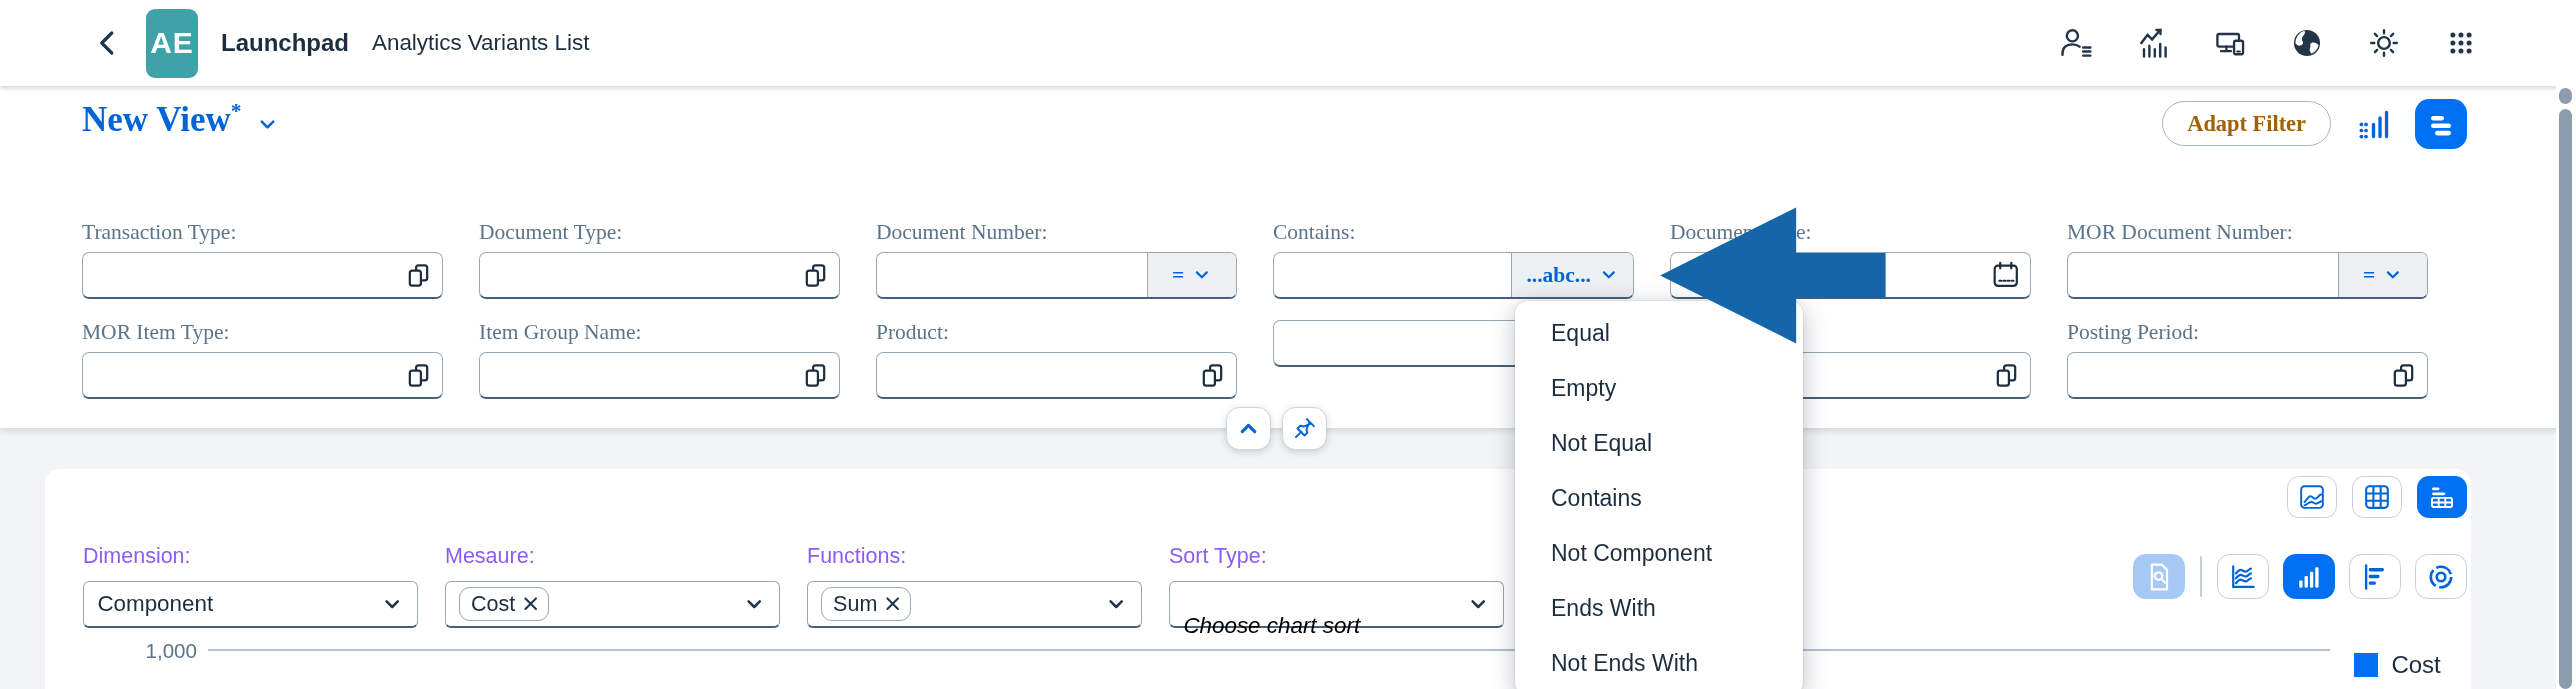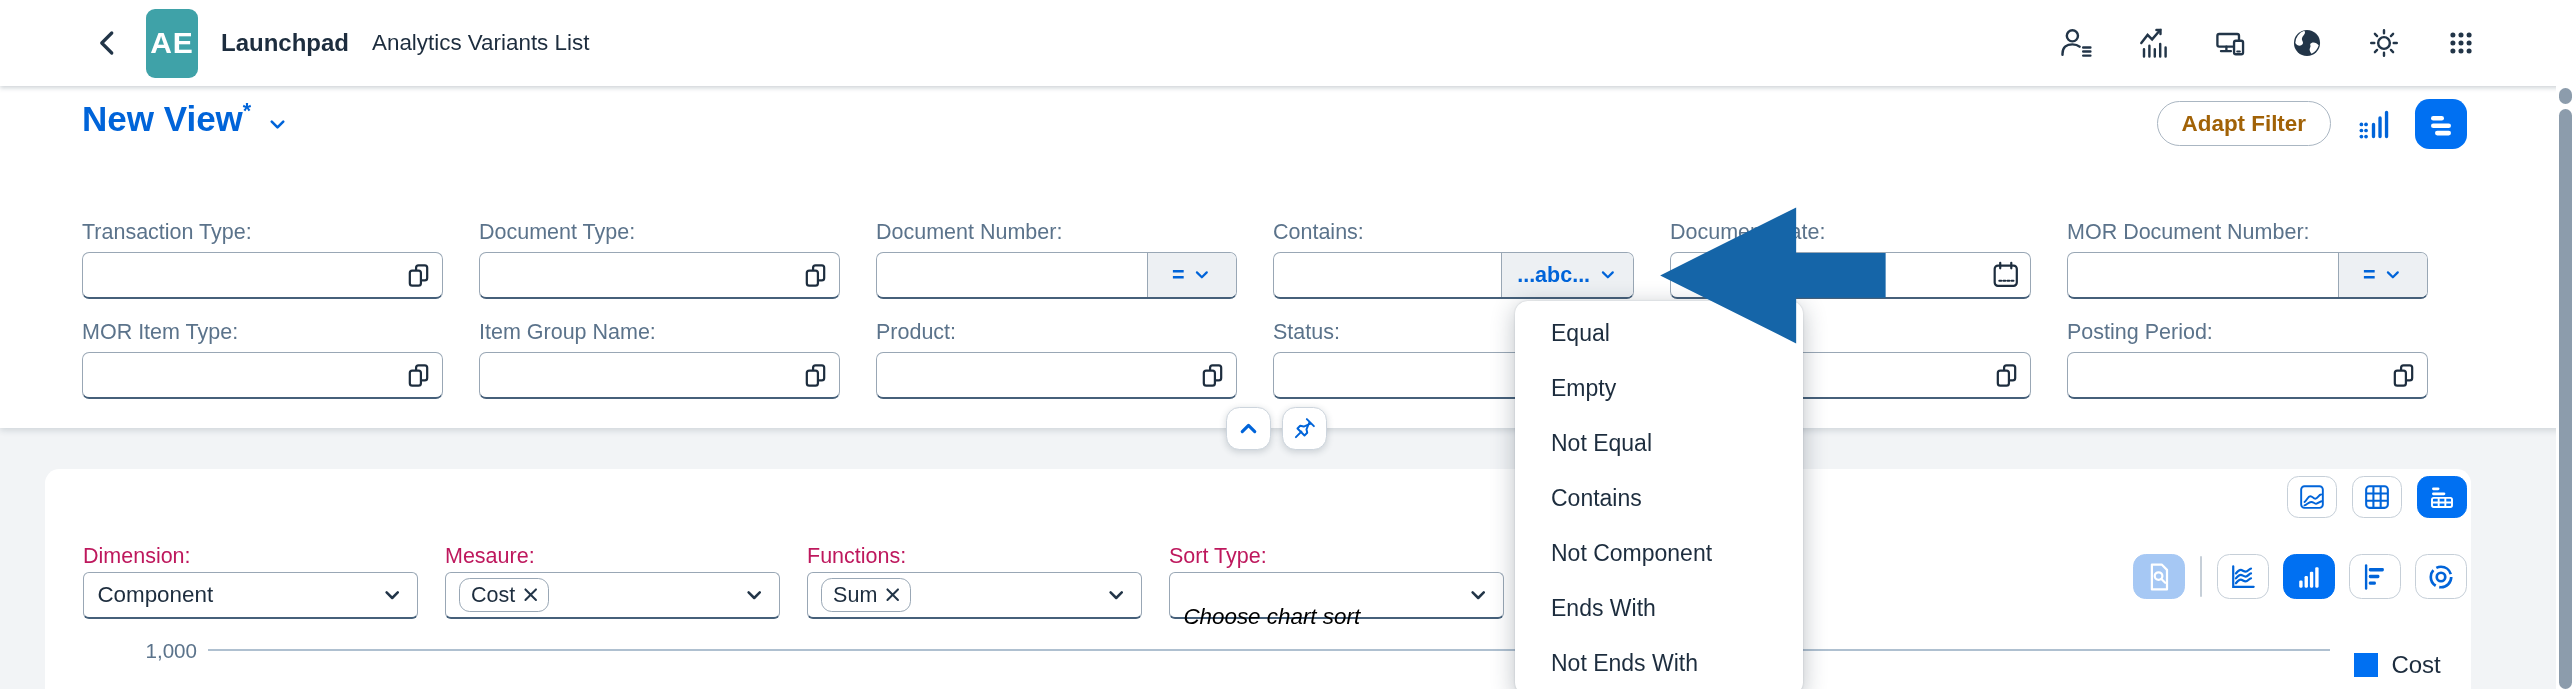--- a/index.html
+++ b/index.html
@@ -15,21 +15,21 @@
   .back-btn{width:30px;height:30px;color:#223548;}
   .logo{width:52px;height:69px;border-radius:9px;background:#3fa2a8;color:#fff;
     font-weight:700;font-size:30px;display:flex;align-items:center;justify-content:center;letter-spacing:0.9px;}
   .shell-title{font-size:24px;font-weight:700;color:#1d2d3e;}
   .shell-subtitle{font-size:22.4px;color:#1d2d3e;}
   .shell-right{display:flex;align-items:center;gap:41px;}
   .shell-icon{width:36px;height:36px;color:#223548;}
 
   
   .filter-card{position:absolute;top:86px;left:0;width:2576px;height:342px;background:#fff;
-    box-shadow:0 2.7px 6.3px rgba(34,53,72,.16);z-index:1;}
+    box-shadow:0 2.7px 6.3px rgba(34,53,72,.16);z-index:1;font-family:Liberation Serif, serif;}
   .page-title{position:absolute;left:82px;top:14.3px;display:flex;align-items:flex-start;gap:14.3px;}
   .page-title-text{font-size:35px;font-weight:700;color:#0064d9;line-height:1.1;}
   .page-title-text sup{font-size:21.5px;}
   .title-chev{width:23px;height:23px;color:#0064d9;margin-top:12.5px;}
   .header-actions{position:absolute;right:109px;top:12.5px;display:flex;align-items:center;gap:21.5px;}
   .btn-adapt{height:45px;padding:0 24px;border:1.3px solid #aab6c2;border-radius:22.4px;background:#fff;
     color:#a16207;font-size:22.4px;font-weight:700;display:flex;align-items:center;font-family:inherit;}
   .icon-btn-plain{width:41px;height:41px;color:#0064d9;background:none;border:none;padding:0;}
   .btn-primary-sq{width:52px;height:50px;border-radius:14.3px;background:#0070f2;border:none;
     display:flex;align-items:center;justify-content:center;color:#fff;}
@@ -37,40 +37,40 @@
   .filter-grid{position:absolute;left:82px;top:134px;display:grid;
     grid-template-columns:repeat(6,361px);column-gap:36px;row-gap:20.6px;}
   .f-label{font-size:21.5px;color:#5b738b;height:26px;margin-bottom:6.3px;white-space:nowrap;}
   .f-input{position:relative;height:47px;background:#fff;border:1.3px solid #99a7b5;
     border-bottom:2.7px solid #46607a;border-radius:7.2px;}
   .vh{position:absolute;right:9.8px;top:9px;width:27px;height:27px;color:#1d2d3e;}
   .cal{position:absolute;right:9.8px;top:7.2px;width:29.5px;height:29.5px;color:#1d2d3e;}
   .seg{position:absolute;right:0;top:0;bottom:0;width:89px;background:#edf0f3;
     border-left:1.3px solid #99a7b5;border-radius:0 5.8px 5.8px 0;display:flex;align-items:center;
     justify-content:center;gap:8px;color:#0064d9;font-weight:700;font-size:21.5px;}
-  .seg.wide{width:132px;}
+  .seg.wide{width:122px;}
   .seg svg{width:19.7px;height:19.7px;color:#0064d9;}
 
   .bar-toggles{position:absolute;left:1226px;top:407px;display:flex;gap:10.7px;z-index:4;}
   .round-btn{width:45px;height:43px;background:#fff;border:1.3px solid #cdd5dd;border-radius:13.4px;
     box-shadow:0 1.8px 7.2px rgba(34,53,72,.2);display:flex;align-items:center;justify-content:center;color:#0064d9;}
   .round-btn svg{width:25px;height:25px;}
 
   
   .chart-card{position:absolute;left:45px;top:469px;width:2426px;height:233px;background:#fff;
     border-radius:14.3px 14.3px 0 0;z-index:1;}
   .view-toggles{position:absolute;top:7.2px;right:3.6px;display:flex;gap:15px;}
   .toggle{width:50px;height:42px;background:#fff;border:1.3px solid #c6cfd8;border-radius:11.6px;
     color:#0064d9;display:flex;align-items:center;justify-content:center;padding:0;}
   .toggle svg{width:30px;height:30px;}
   .toggle.selected{background:#0070f2;border-color:#0070f2;color:#fff;}
 
   .controls{position:absolute;left:38px;top:75px;display:flex;gap:27px;}
   .control{width:335px;}
-  .c-label{font-size:21.5px;color:#be185d;height:26px;margin-bottom:2px;}
+  .c-label{font-size:21.5px;color:#8b5cf6;height:26px;margin-bottom:11px;}
   .select{height:47px;border:1.3px solid #99a7b5;border-bottom:2.7px solid #46607a;border-radius:6px;
     display:flex;align-items:center;padding:0 13.4px;font-size:22.4px;color:#1d2d3e;background:#fff;}
   .select .chev{margin-left:auto;width:22.4px;height:22.4px;color:#223548;}
   .token{border:1.4px solid #99a7b5;border-radius:10.7px;height:34px;display:inline-flex;
     align-items:center;padding:0 10.7px;gap:9px;font-size:21.5px;color:#1d2d3e;background:#fff;}
   .token svg{width:13.4px;height:13.4px;color:#223548;}
   .placeholder{font-style:italic;color:#000000;margin-top:44px;}
 
   .chart-tools{position:absolute;top:85px;right:3.6px;display:flex;align-items:center;gap:14.3px;}
   .ctool{width:52px;height:45px;border:1.3px solid #c6cfd8;border-radius:12.5px;background:#fff;
@@ -435,21 +435,20 @@
       <div class="f-input">
         <span class="vh">
             <svg viewBox="0 0 28 28" width="27" height="27">
               <use href="#i-vh"></use>
             </svg>
           </span>
       </div>
     </div>
 
     <div>
-      <div class="f-label">Status:</div>
       <div class="f-input">
         <span class="vh">
             <svg viewBox="0 0 28 28" width="27" height="27">
               <use href="#i-vh"></use>
             </svg>
           </span>
       </div>
     </div>
 
     <div>

